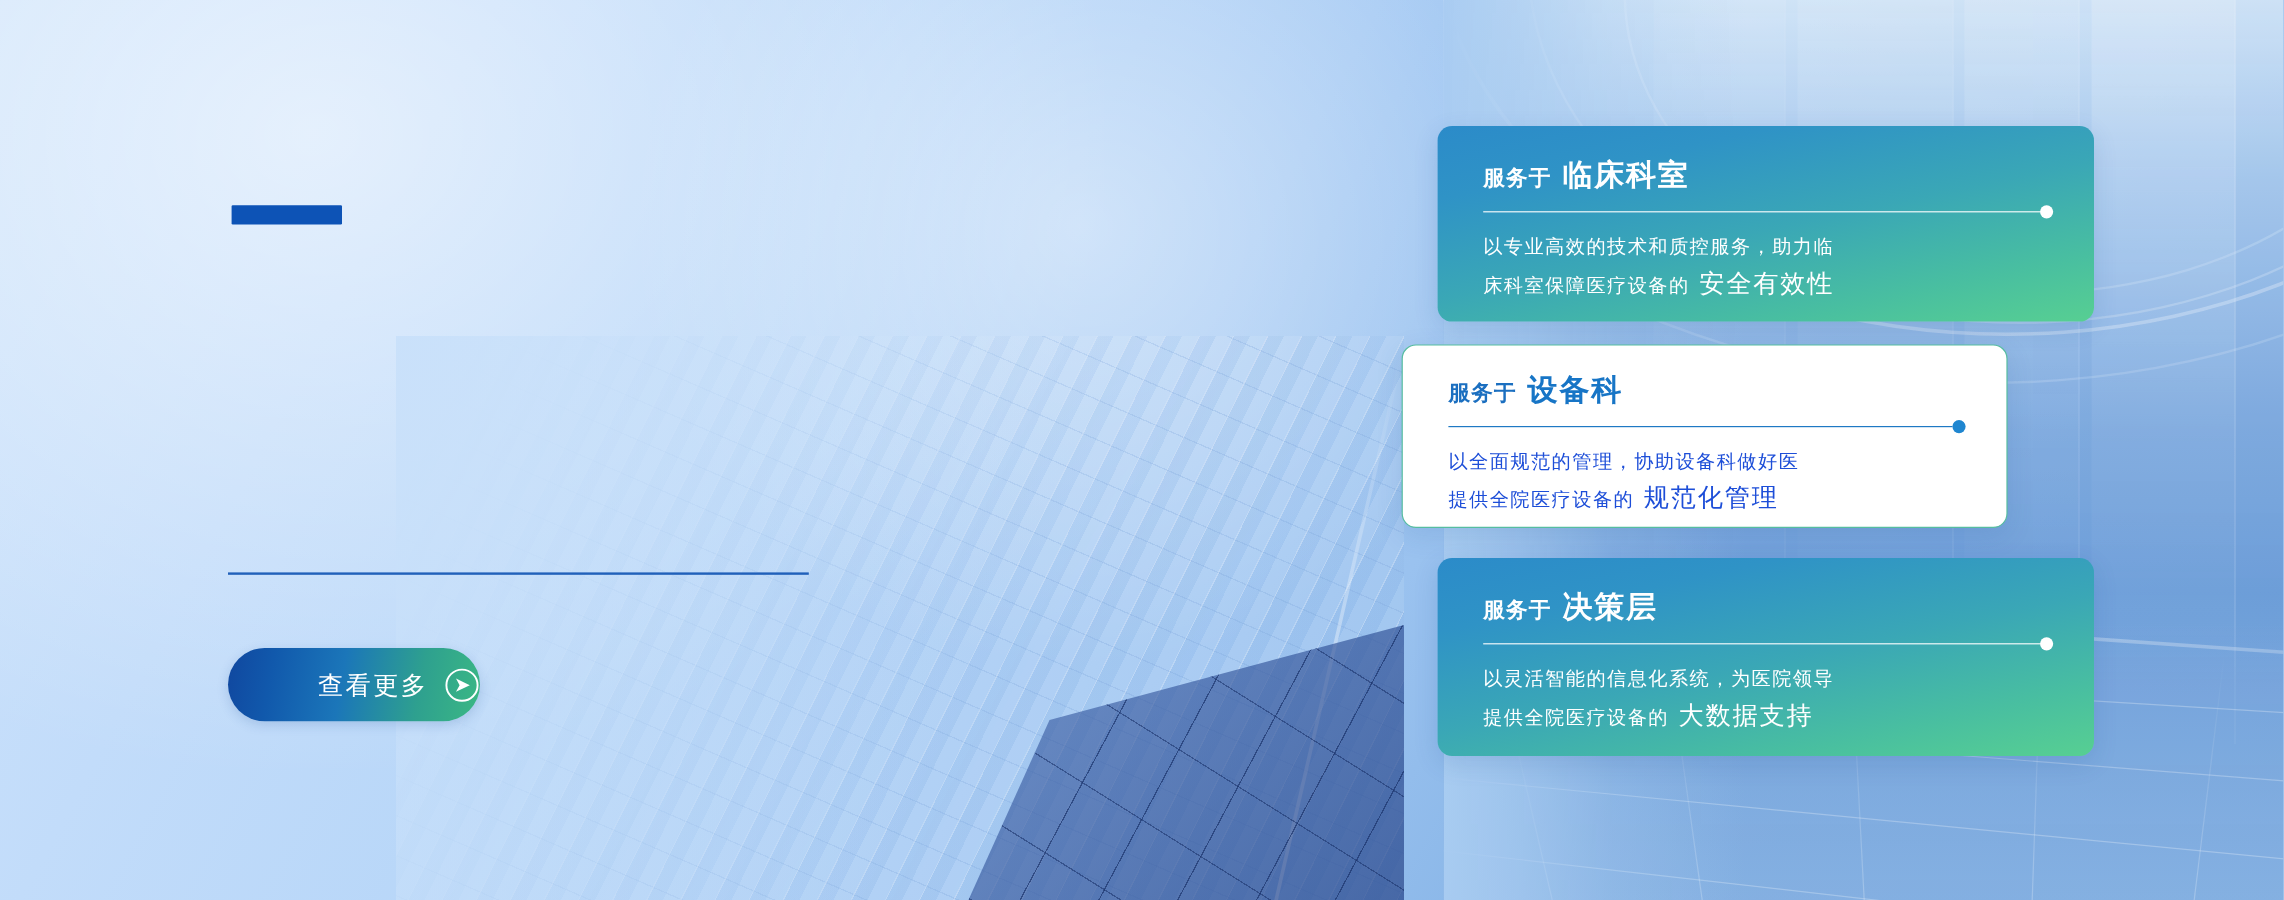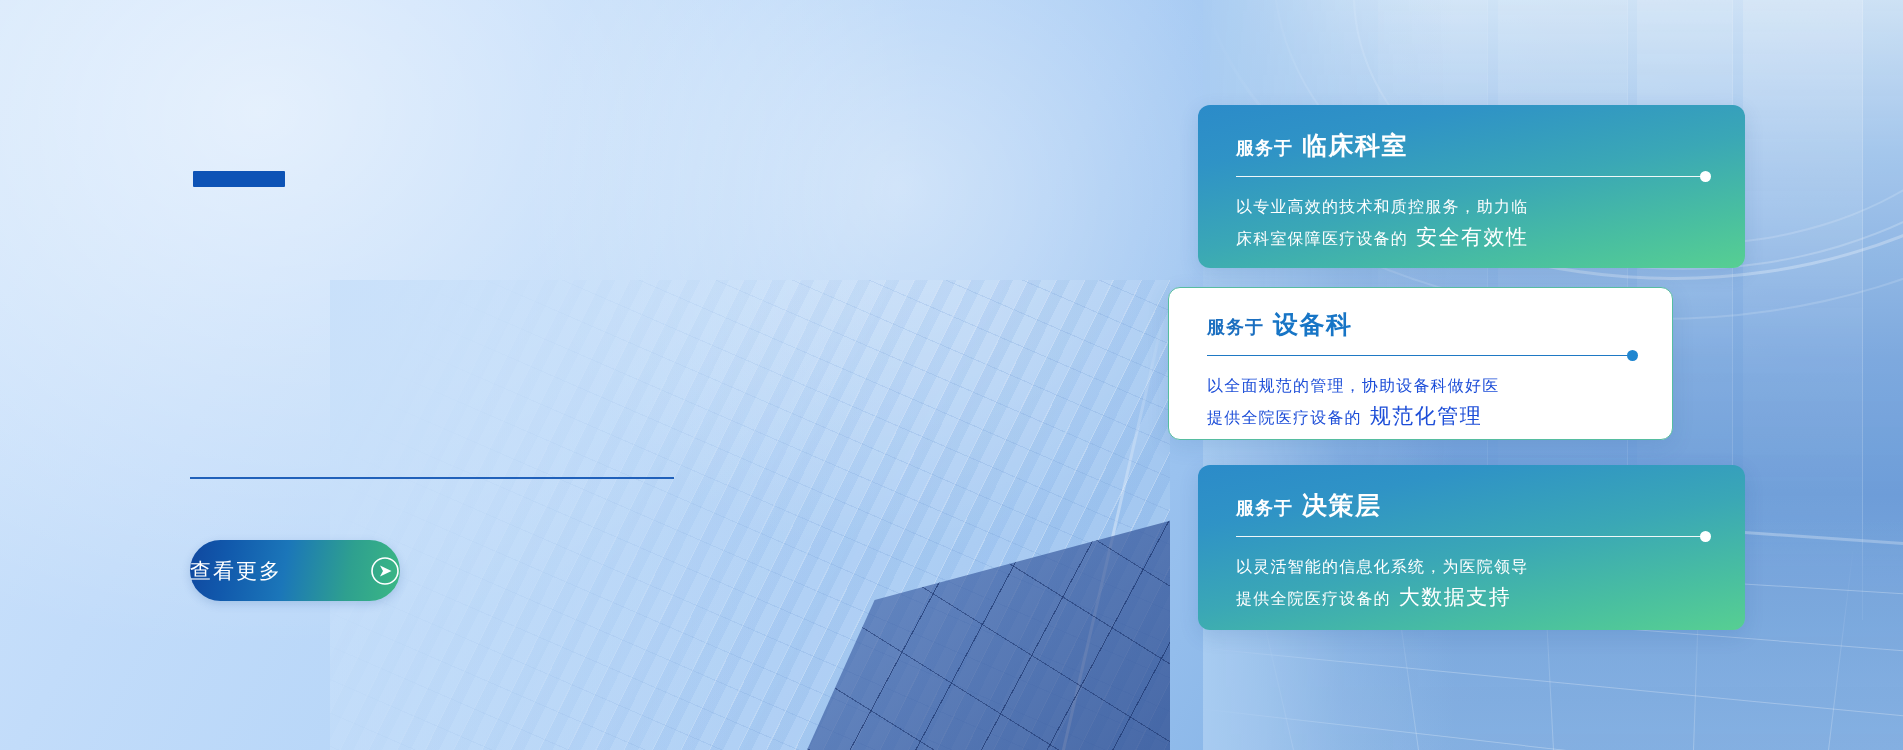--- a/index.html
+++ b/index.html
@@ -192,21 +192,21 @@
     width:484px; height:2px;
     background:#1256b4;
     opacity:.92;
   }
 
   .cta {
     position:absolute; left:190px; top:540px;
     width:210px; height:61px;
     border-radius:31px;
     background:linear-gradient(100deg,#10479f 0%, #1159ac 18%, #1b76b9 45%, #2ea08f 75%, #3bb884 100%);
-    display:flex; align-items:center; justify-content:space-between;
+    display:flex; align-items:center; justify-content:flex-end;
     gap:13px;
     cursor:pointer;
     box-shadow:0 3px 10px rgba(20,70,150,.18);
   }
   .cta-label {
     color:#ffffff; font-size:21px; font-weight:400; letter-spacing:2px;
   }
   .cta-arrow { width:30px; height:30px; display:block; }
 
   

